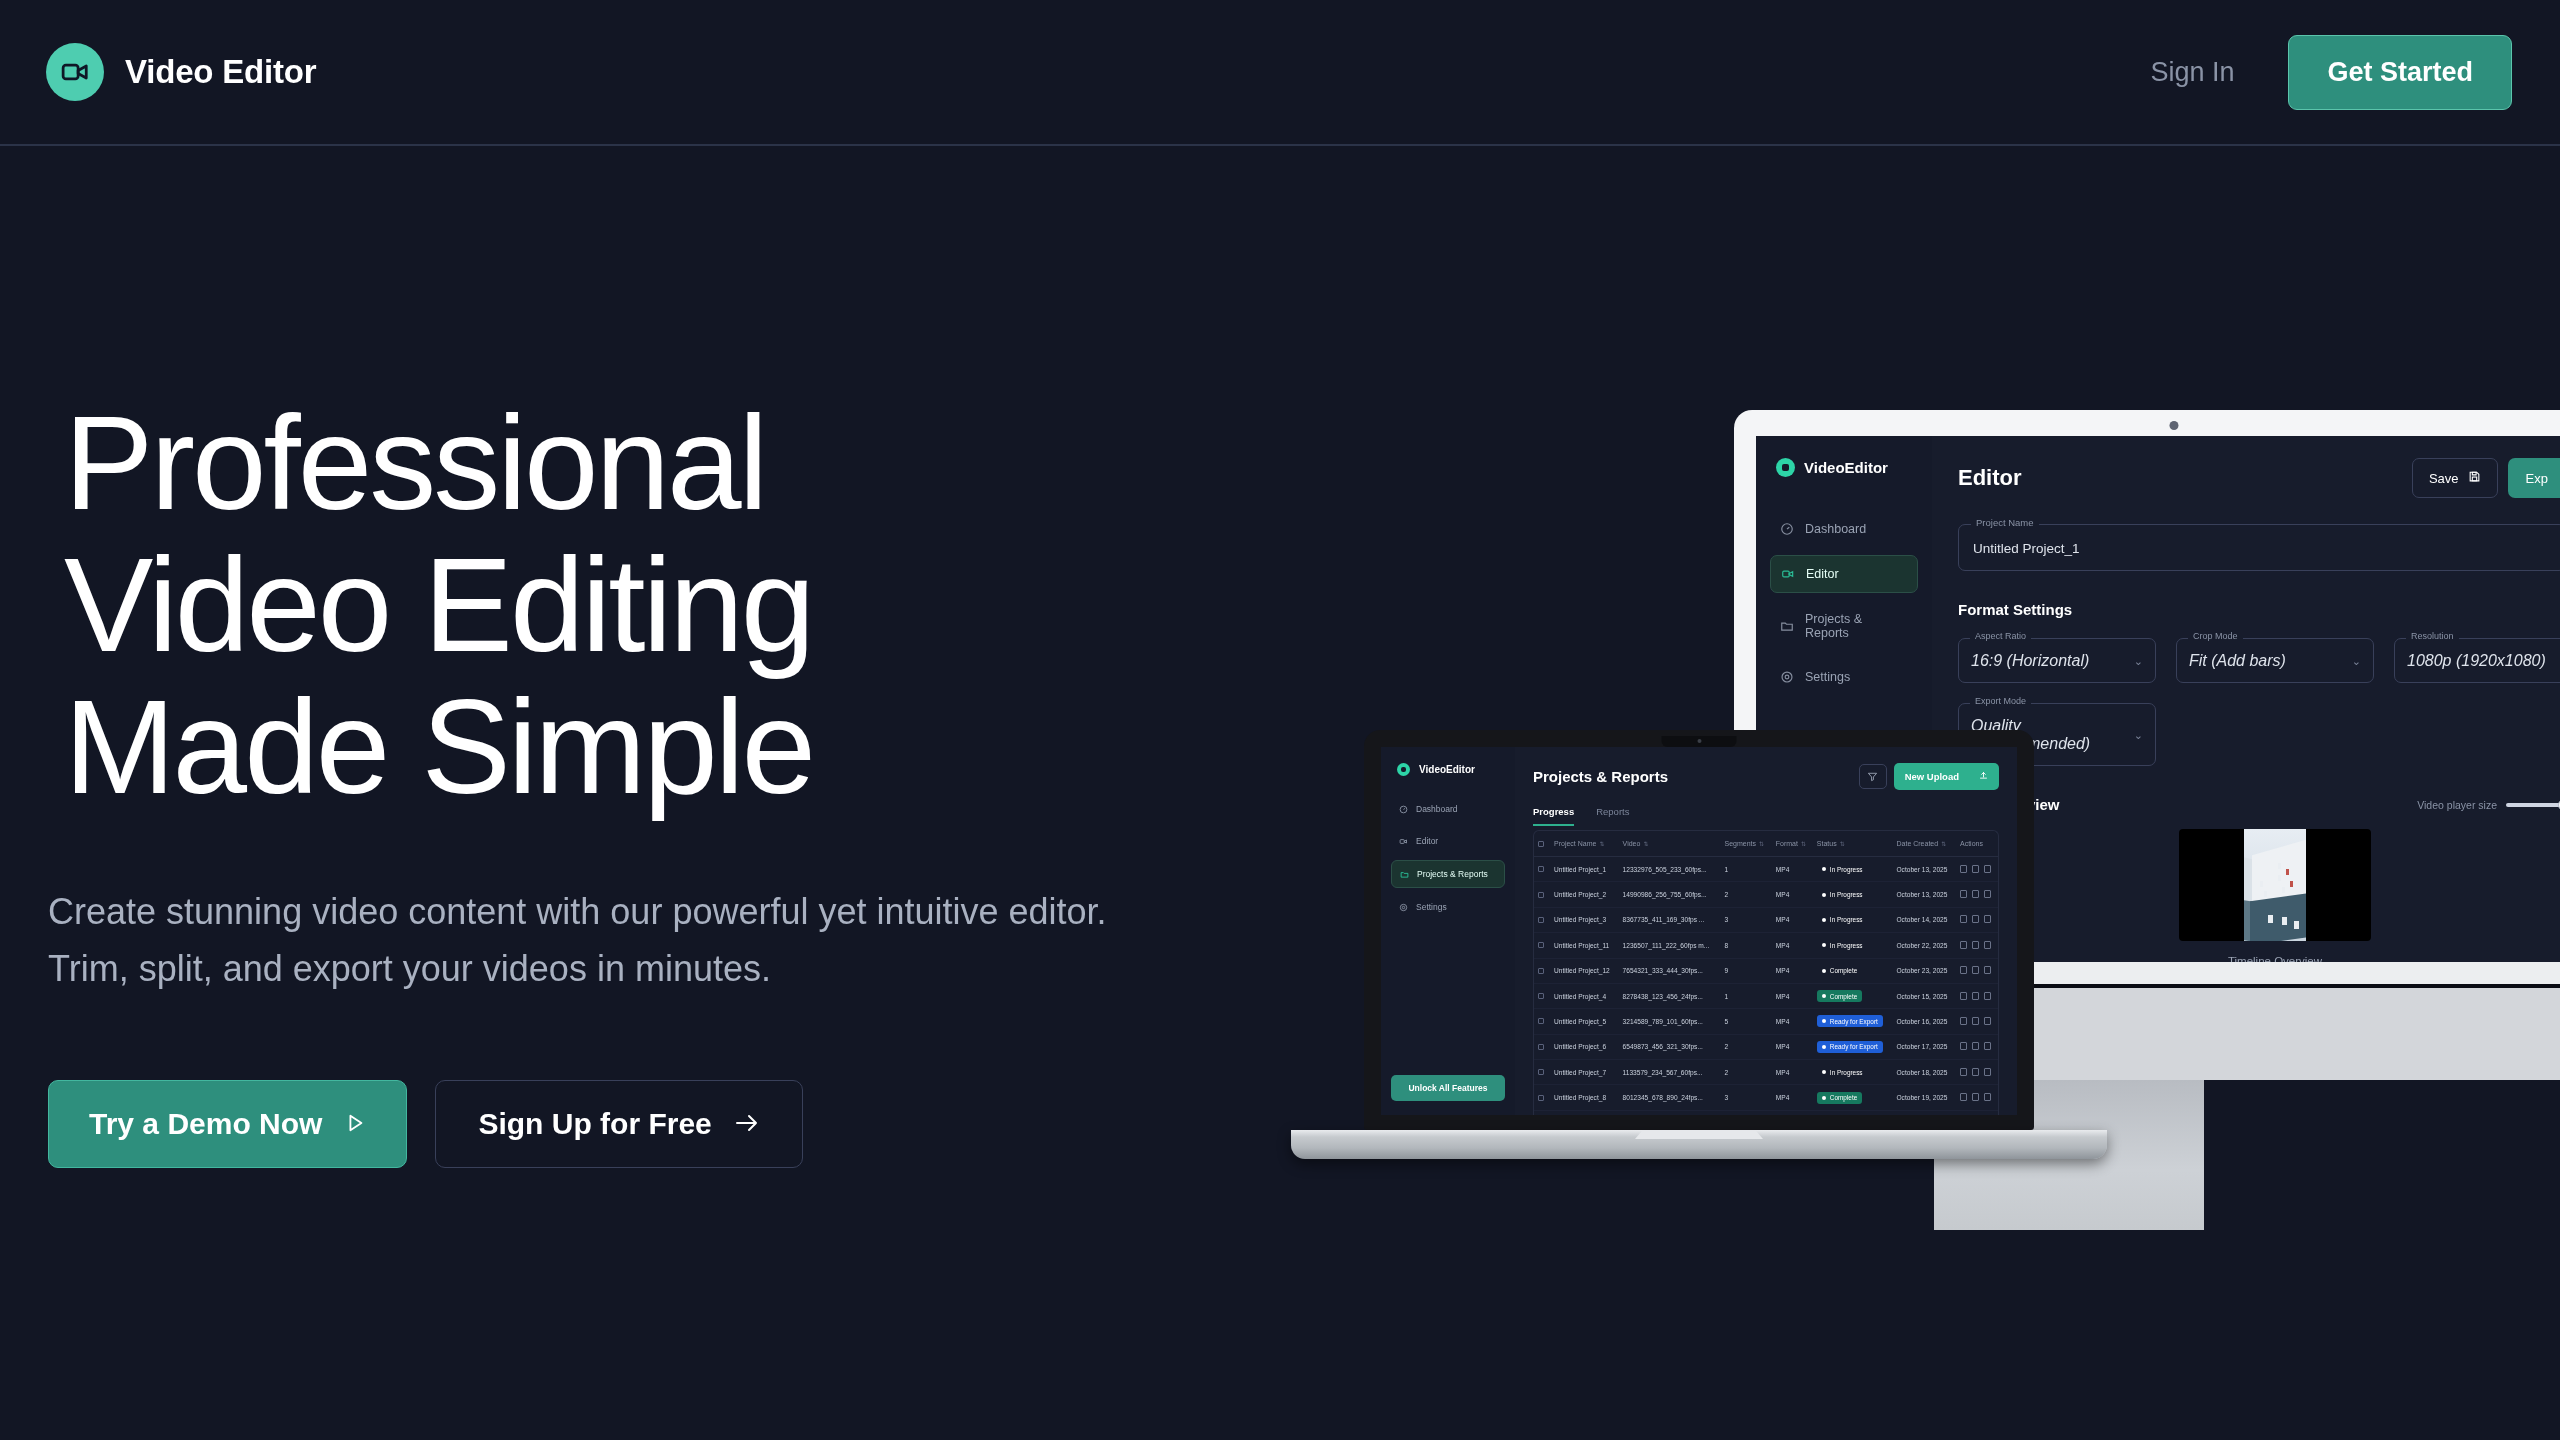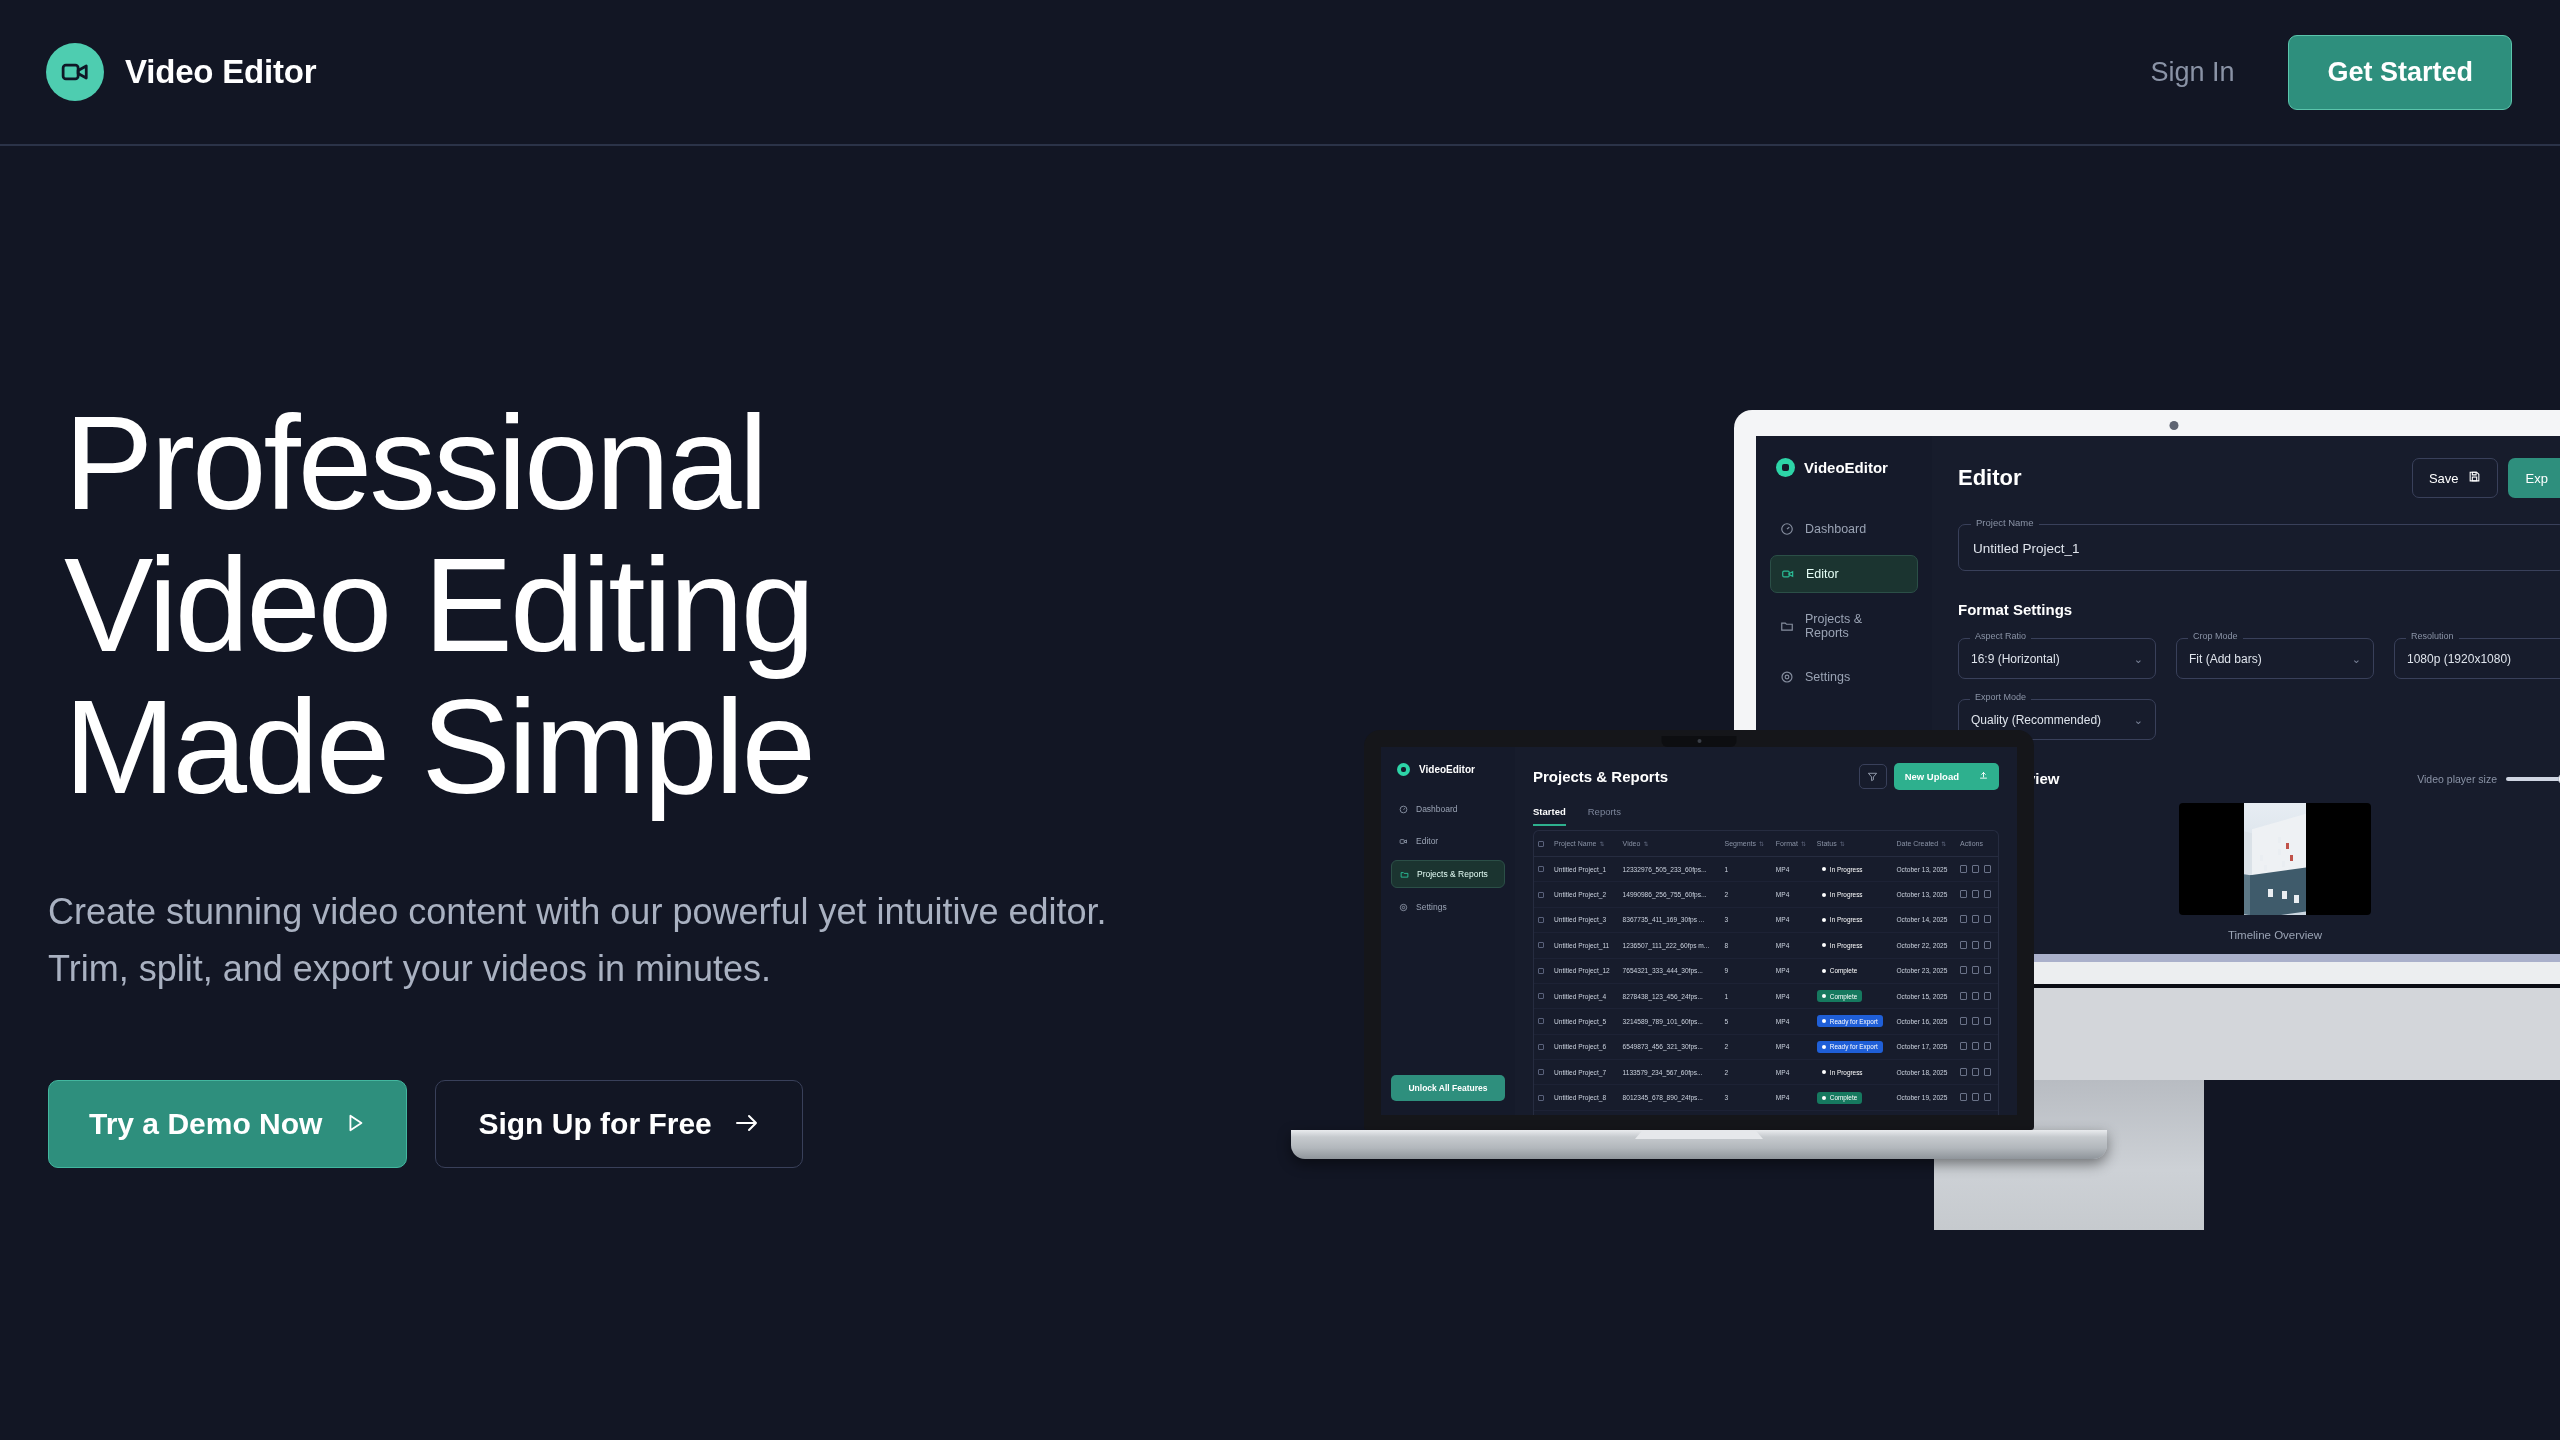--- a/index.html
+++ b/index.html
@@ -95,21 +95,21 @@
     padding:14px 14px 13px; position:relative; }
   .field-lbl { position:absolute; top:-8px; left:12px; background:#171c2c; color:#8a93a6;
     font-size:9.5px; padding:0 5px; }
   .field-val { color:#dfe4ec; font-size:13.5px; }
   .sec-title { color:#fff; font-size:15px; font-weight:bold; margin-top:30px; }
   .sel-row { display:flex; gap:20px; margin-top:20px; }
   .sel { width:198px; border:1px solid #39405a; border-radius:7px; padding:13px 12px 12px;
     position:relative; display:flex; justify-content:space-between; align-items:center; }
   .sel-lbl { position:absolute; top:-8px; left:11px; background:#171c2c; color:#8a93a6;
     font-size:9px; padding:0 5px; }
-  .sel-val { color:#dfe4ec; font-size:12px; }
+  .sel-val { color:#dfe4ec; font-size:16px;font-style:italic; }
   .chev { color:#7c859a; font-size:11px; }
   .preview-head { display:flex; justify-content:space-between; align-items:center;
     margin-top:30px; padding-right:26px; }
   .preview-title { color:#fff; font-size:15px; font-weight:bold; }
   .slider-wrap { display:flex; align-items:center; gap:9px; }
   .slider-lbl { color:#8a93a6; font-size:10.5px; }
   .slider { width:60px; height:4px; background:#cfd5e2; border-radius:2px; position:relative; }
   .slider-knob { position:absolute; right:-4px; top:-4px; width:12px; height:12px;
     border-radius:50%; background:#fff; border:1px solid #b4bccc; }
   .player { margin:16px auto 0; width:192px; height:112px; background:#000; border-radius:4px;
@@ -418,21 +418,21 @@
                 <button class="upload-btn">
                   <span>New Upload</span>
                   <span><svg width="9" height="9" viewBox="0 0 24 24" fill="none" stroke="#fff" stroke-width="2.4" stroke-linecap="round">
                         <path d="M12 16V4M7 9l5-5 5 5M4 19h16"></path>
                       </svg></span>
                 </button>
               </div>
             </div>
 
             <div class="tabs">
-              <span class="tab active">Started</span>
+              <span class="tab active">Progress</span>
               <span class="tab">Reports</span>
             </div>
 
             <div class="tbl-wrap">
               <table>
                 <thead>
                   <tr>
                     <th style="width:16px">
                         <span class="cb"></span>
                       </th>

